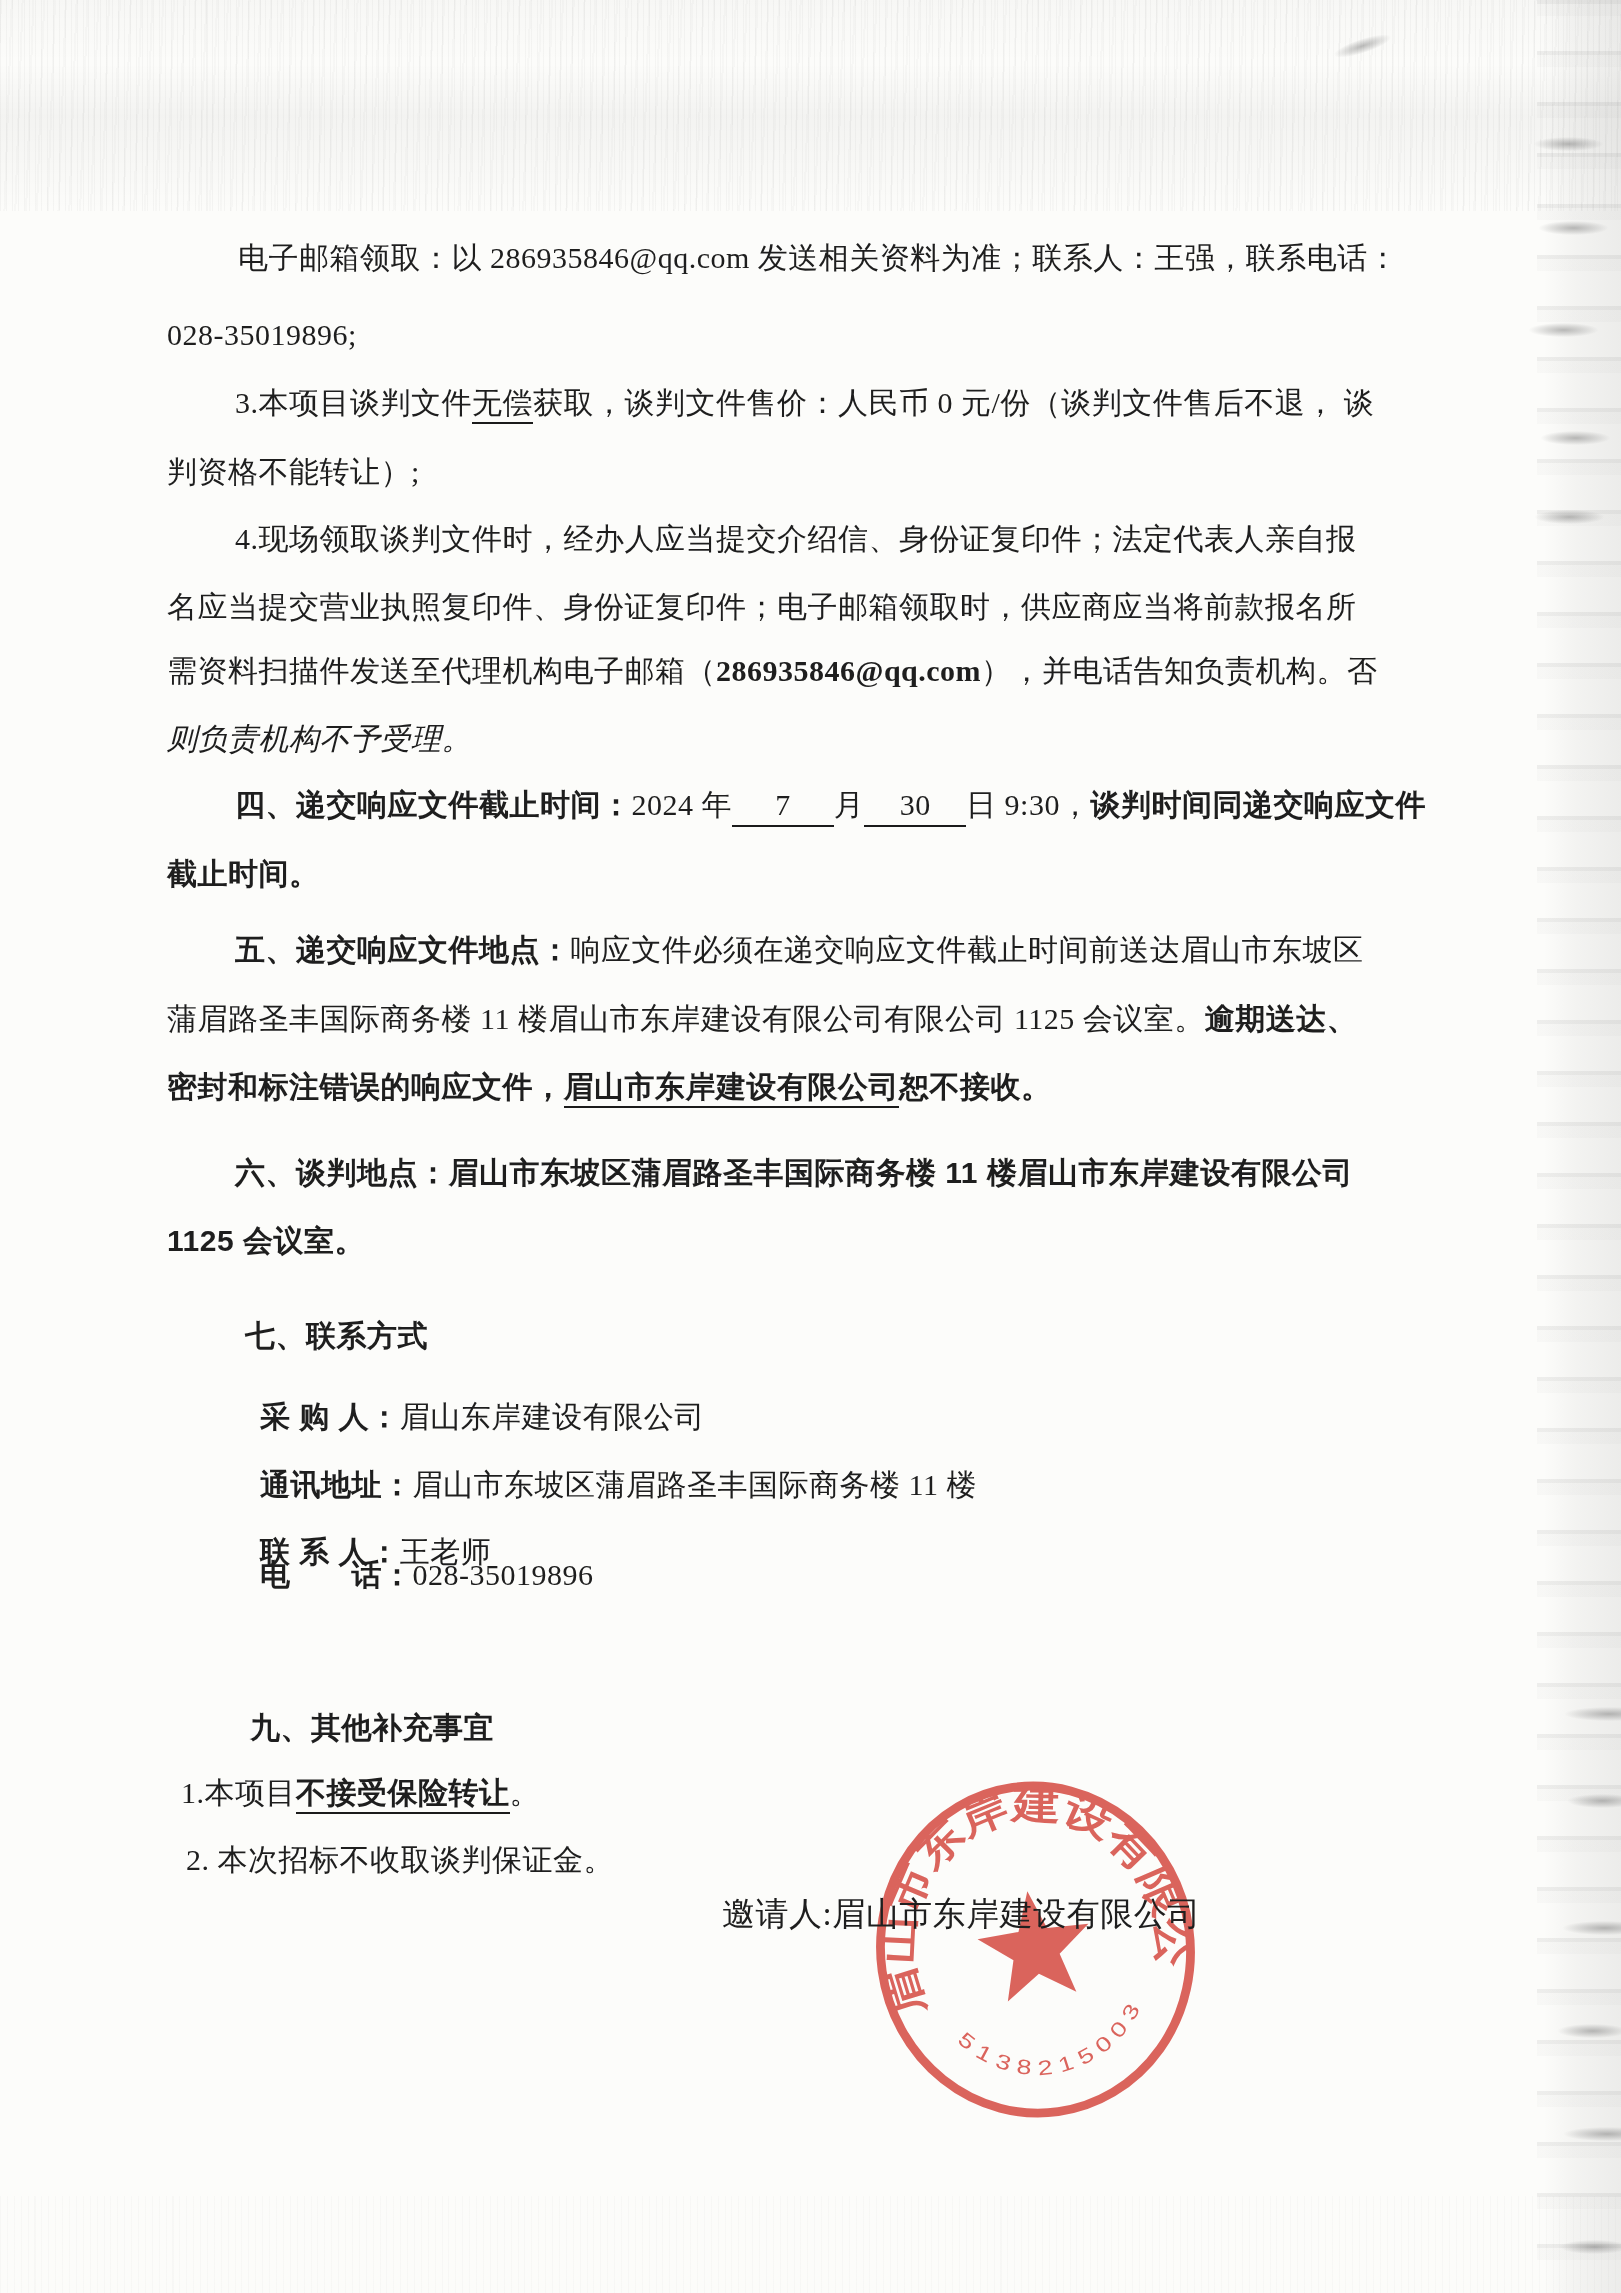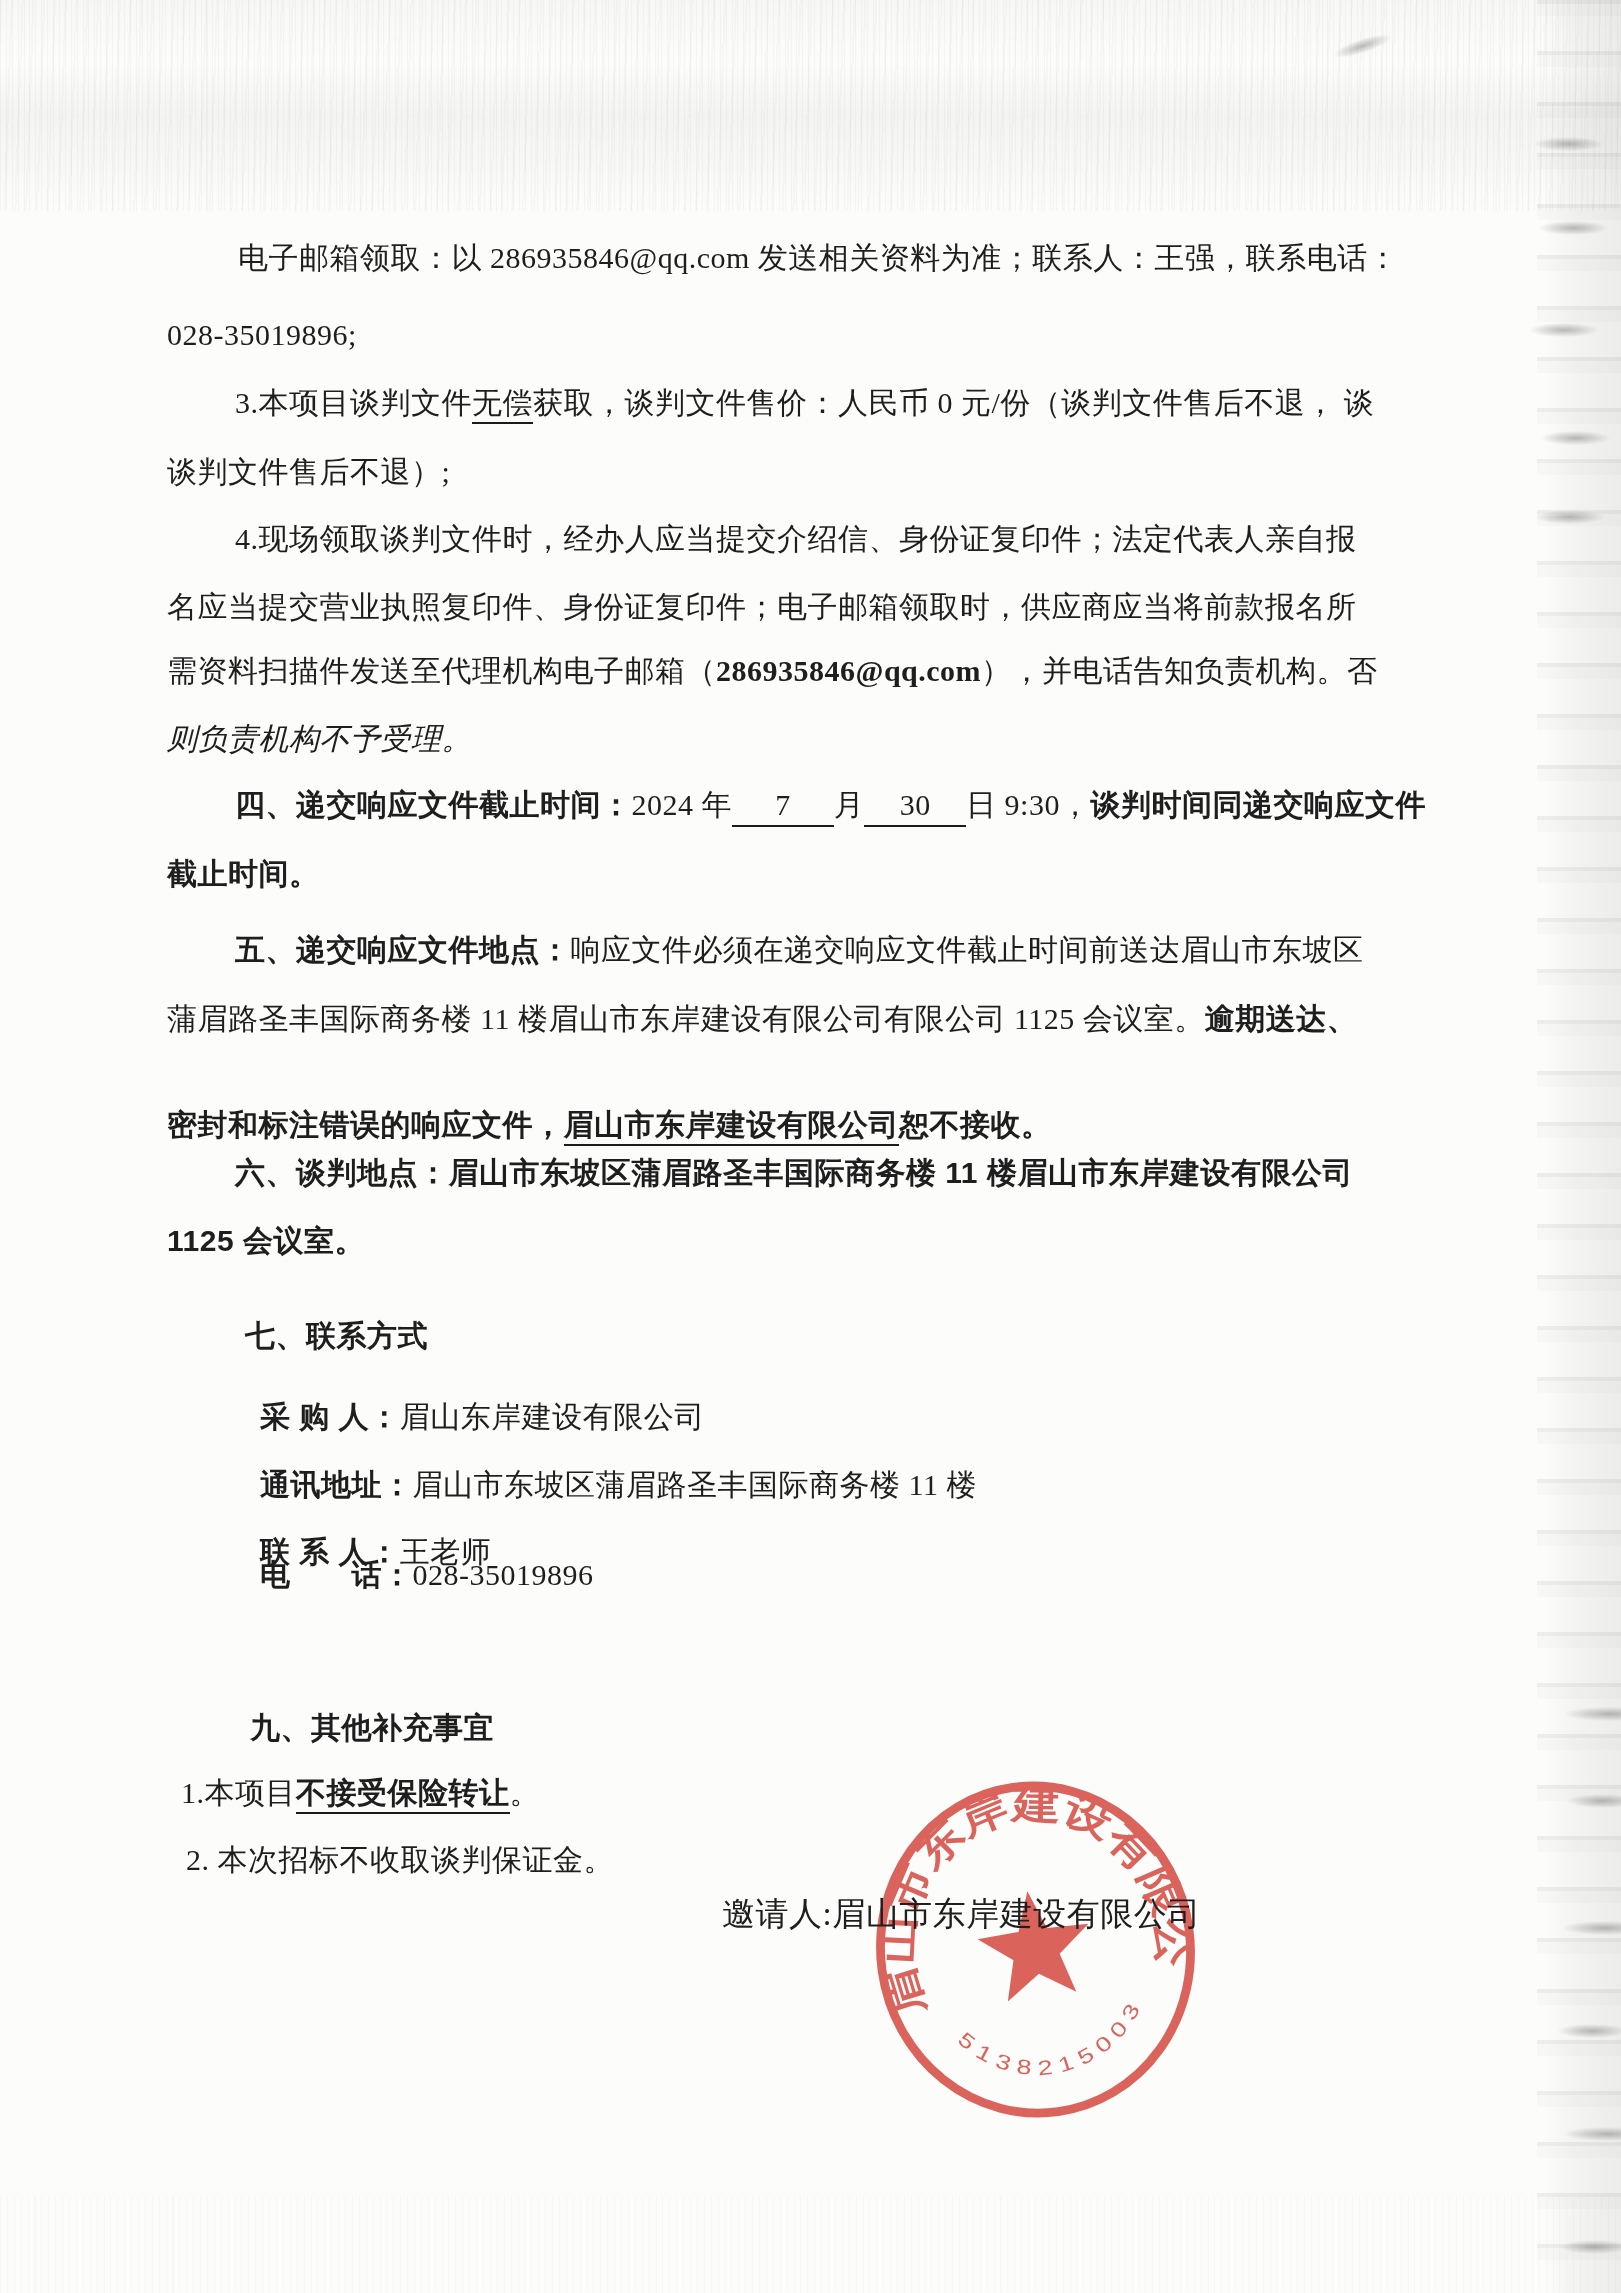--- a/index.html
+++ b/index.html
@@ -76,33 +76,33 @@
   <div class="smudge" style="left:1568px;top:1794px;"></div>
   <div class="smudge" style="left:1563px;top:1921px;width:83px;"></div>
   <div class="smudge" style="left:1558px;top:2024px;"></div>
   <div class="smudge" style="left:1564px;top:2127px;width:86px;"></div>
   <div class="smudge" style="left:1560px;top:2240px;"></div>
 
   <div class="line" style="left:238px;top:237px;"><span>电子邮箱领取：以 286935846@qq.com 发送相关资料为准；联系人：王强，联系电话：</span></div>
   <div class="line" style="left:167px;top:314px;"><span>028-35019896;</span></div>
 
   <div class="line" style="left:235px;top:382px;"><span>3.本项目谈判文件</span><span class="u">无偿</span><span>获取，谈判文件售价：人民币 0 元/份（谈判文件售后不退，  谈</span></div>
-  <div class="line" style="left:167px;top:451px;"><span>谈判文件售后不退）;</span></div>
+  <div class="line" style="left:167px;top:451px;"><span>判资格不能转让）;</span></div>
 
   <div class="line" style="left:235px;top:518px;"><span>4.现场领取谈判文件时，经办人应当提交介绍信、身份证复印件；法定代表人亲自报</span></div>
   <div class="line" style="left:167px;top:586px;"><span>名应当提交营业执照复印件、身份证复印件；电子邮箱领取时，供应商应当将前款报名所</span></div>
   <div class="line" style="left:167px;top:650px;"><span>需资料扫描件发送至代理机构电子邮箱（</span><span class="b">286935846@qq.com</span><span>），并电话告知负责机构。否</span></div>
   <div class="line" style="left:167px;top:718px;font-style:italic;"><span>则负责机构不予受理。</span></div>
 
   <div class="line" style="left:235px;top:784px;"><span class="hd">四、递交响应文件截止时间：</span><span>2024 年</span><span class="blank">7</span><span>月</span><span class="blank">30</span><span>日 9:30，</span><span class="hd">谈判时间同递交响应文件</span></div>
   <div class="line" style="left:167px;top:853px;"><span class="hd">截止时间。</span></div>
 
   <div class="line" style="left:235px;top:929px;"><span class="hd">五、递交响应文件地点：</span><span>响应文件必须在递交响应文件截止时间前送达眉山市东坡区</span></div>
   <div class="line" style="left:167px;top:998px;"><span>蒲眉路圣丰国际商务楼 11 楼眉山市东岸建设有限公司有限公司 1125 会议室。</span><span class="hd">逾期送达、</span></div>
-  <div class="line" style="left:167px;top:1104px;"><span class="hd">密封和标注错误的响应文件，</span><span class="hd u">眉山市东岸建设有限公司</span><span class="hd">恕不接收。</span></div>
+  <div class="line" style="left:167px;top:1066px;"><span class="hd">密封和标注错误的响应文件，</span><span class="hd u">眉山市东岸建设有限公司</span><span class="hd">恕不接收。</span></div>
 
   <div class="line" style="left:235px;top:1152px;"><span class="hd">六、谈判地点：眉山市东坡区蒲眉路圣丰国际商务楼 11 楼眉山市东岸建设有限公司</span></div>
   <div class="line" style="left:167px;top:1220px;"><span class="hd">1125 会议室。</span></div>
 
   <div class="line" style="left:245px;top:1315px;"><span class="hd">七、联系方式</span></div>
   <div class="line" style="left:260px;top:1396px;"><span class="hd">采 购 人：</span><span>眉山东岸建设有限公司</span></div>
   <div class="line" style="left:260px;top:1464px;"><span class="hd">通讯地址：</span><span>眉山市东坡区蒲眉路圣丰国际商务楼 11 楼</span></div>
   <div class="line" style="left:260px;top:1531px;"><span class="hd">联 系 人：</span><span>王老师</span></div>
   <div class="line" style="left:260px;top:1554px;"><span class="hd">电　　话：</span><span>028-35019896</span></div>
 

